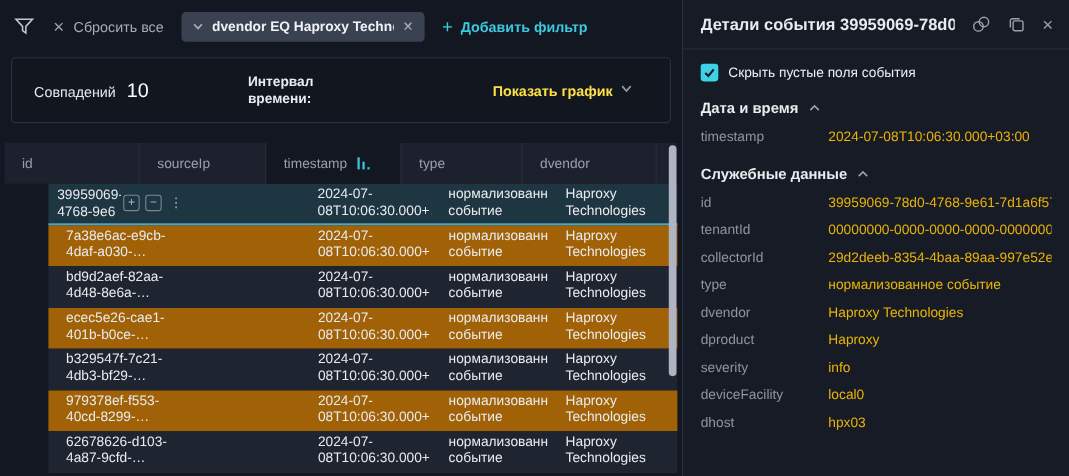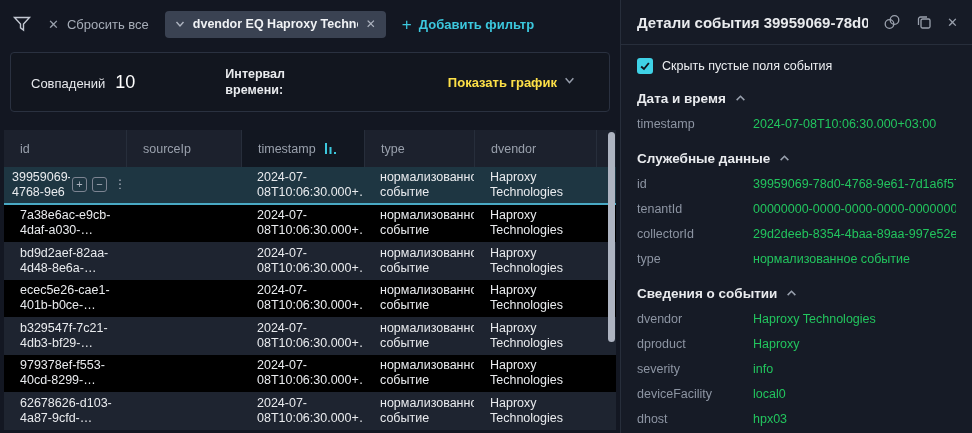--- a/index.html
+++ b/index.html
@@ -38,22 +38,22 @@
   .interval .lbl { font-weight:bold; font-size:12.5px; width:64px; line-height:1.3; }
   .interval .val { font-size:12.5px; width:232px; line-height:1.35; }
   .show-chart { margin-left:auto; margin-right:14px; display:flex; align-items:flex-start; gap:7px; color:#fde047; font-size:13px; cursor:pointer;font-weight:bold; }
 
   .table-wrap { position:relative; margin:18px 4px 0 4px; flex:1; overflow:hidden; }
   .thead { display:flex; height:37px; background:#1c212d; color:#99a0ac; font-size:12.5px; }
   .th { display:flex; align-items:center; padding-left:16px; gap:8px; border-left:1px solid #272e3b; cursor:pointer; }
   .th:first-child { border-left:none; }
   .th.sorted { background:#121721; }
   .c-id{width:122px;} .c-src{width:115px;} .c-ts{width:123px;} .c-type{width:110px;} .c-ven{width:122px;} .c-fill{flex:1; border-left:1px solid #272e3b;}
-  .row { display:flex; height:37.5px; align-items:center; cursor:pointer; }
-  .row.dark { background:#000000; }
+  .row { display:flex; height:37.5px; cursor:pointer;margin-left:40px; }
+  .row.dark { background:#a16207; }
   .row.light { background:#1e2430; }
   .row.selected { background:#1e3642; border-bottom:2px solid #49a9c4; }
   .cell { padding:2px 8px 2px 16px; white-space:pre-line; line-height:1.22; font-size:12.5px; overflow:hidden; }
   .idcell { display:flex; align-items:center; padding:2px 4px 2px 8px; }
   .idcell .idtext { white-space:pre-line; line-height:1.22; font-size:12.5px; width:58px; overflow:hidden; flex:0 0 58px; }
   .row-tools { display:flex; align-items:center; gap:5px; margin-left:2px; }
   .sq-btn { width:15px; height:15px; border:1px solid #7d8492; border-radius:3px; color:#aeb4c0;
             display:flex; align-items:center; justify-content:center; font-size:11px; line-height:1; cursor:pointer; }
   .kebab { color:#aeb4c0; font-size:12px; letter-spacing:0; cursor:pointer; padding:0 2px; }
   .scroll-thumb { position:absolute; right:1px; top:2px; width:7px; height:210px; background:#aeb4c1; border-radius:4px; cursor:pointer; }
@@ -63,21 +63,21 @@
   .panel-header { height:45px; flex:0 0 45px; display:flex; align-items:center; padding:0 14px 0 16px; border-bottom:1px solid #272e3b; gap:15px; }
   .panel-title { flex:1; min-width:0; font-weight:bold; font-size:15px; white-space:nowrap; overflow:hidden; }
   .panel-ico { color:#9aa1ad; display:flex; align-items:center; cursor:pointer; }
   .hide-empty { display:flex; align-items:center; gap:9px; padding:13px 16px 2px 16px; cursor:pointer; }
   .checkbox { width:16px; height:16px; background:#3fd2e6; border-radius:3px; display:flex; align-items:center; justify-content:center; flex:0 0 16px; }
   .hide-empty .lbl { font-size:12.5px; color:#eceef1; }
   .section-title { display:flex; align-items:center; gap:9px; padding:15px 16px 5px 16px; font-weight:bold; font-size:13.5px; cursor:pointer; }
   .section-title .chev { color:#98a0ad; display:flex; align-items:center; }
   .frow { display:flex; padding:5.5px 16px; }
   .fkey { width:116px; flex:0 0 116px; color:#8d95a3; font-size:12.5px; }
-  .fval { font-size:12.5px; color:#22c55e; white-space:nowrap; overflow:hidden; }
+  .fval { font-size:12.5px; color:#eab308; white-space:nowrap; overflow:hidden; }
 </style>
 </head>
 <body>
 
 <div class="app">
 
   <div class="left">
 
     <div class="toolbar">
       <span class="icon-btn">
@@ -302,28 +302,20 @@
     </div>
     <div class="frow">
       <span class="fkey">collectorId</span>
       <span class="fval">29d2deeb-8354-4baa-89aa-997e52edbddd</span>
     </div>
     <div class="frow">
       <span class="fkey">type</span>
       <span class="fval">нормализованное событие</span>
     </div>
 
-    <div class="section-title">
-      <span>Сведения о событии</span>
-      <span class="chev">
-        <svg width="11" height="11" viewBox="0 0 10 10" fill="none" stroke="#98a0ad" stroke-width="1.4">
-            <polyline points="1.5,6.5 5,3 8.5,6.5"></polyline>
-          </svg>
-      </span>
-    </div>
     <div class="frow">
       <span class="fkey">dvendor</span>
       <span class="fval">Haproxy Technologies</span>
     </div>
     <div class="frow">
       <span class="fkey">dproduct</span>
       <span class="fval">Haproxy</span>
     </div>
     <div class="frow">
       <span class="fkey">severity</span>

